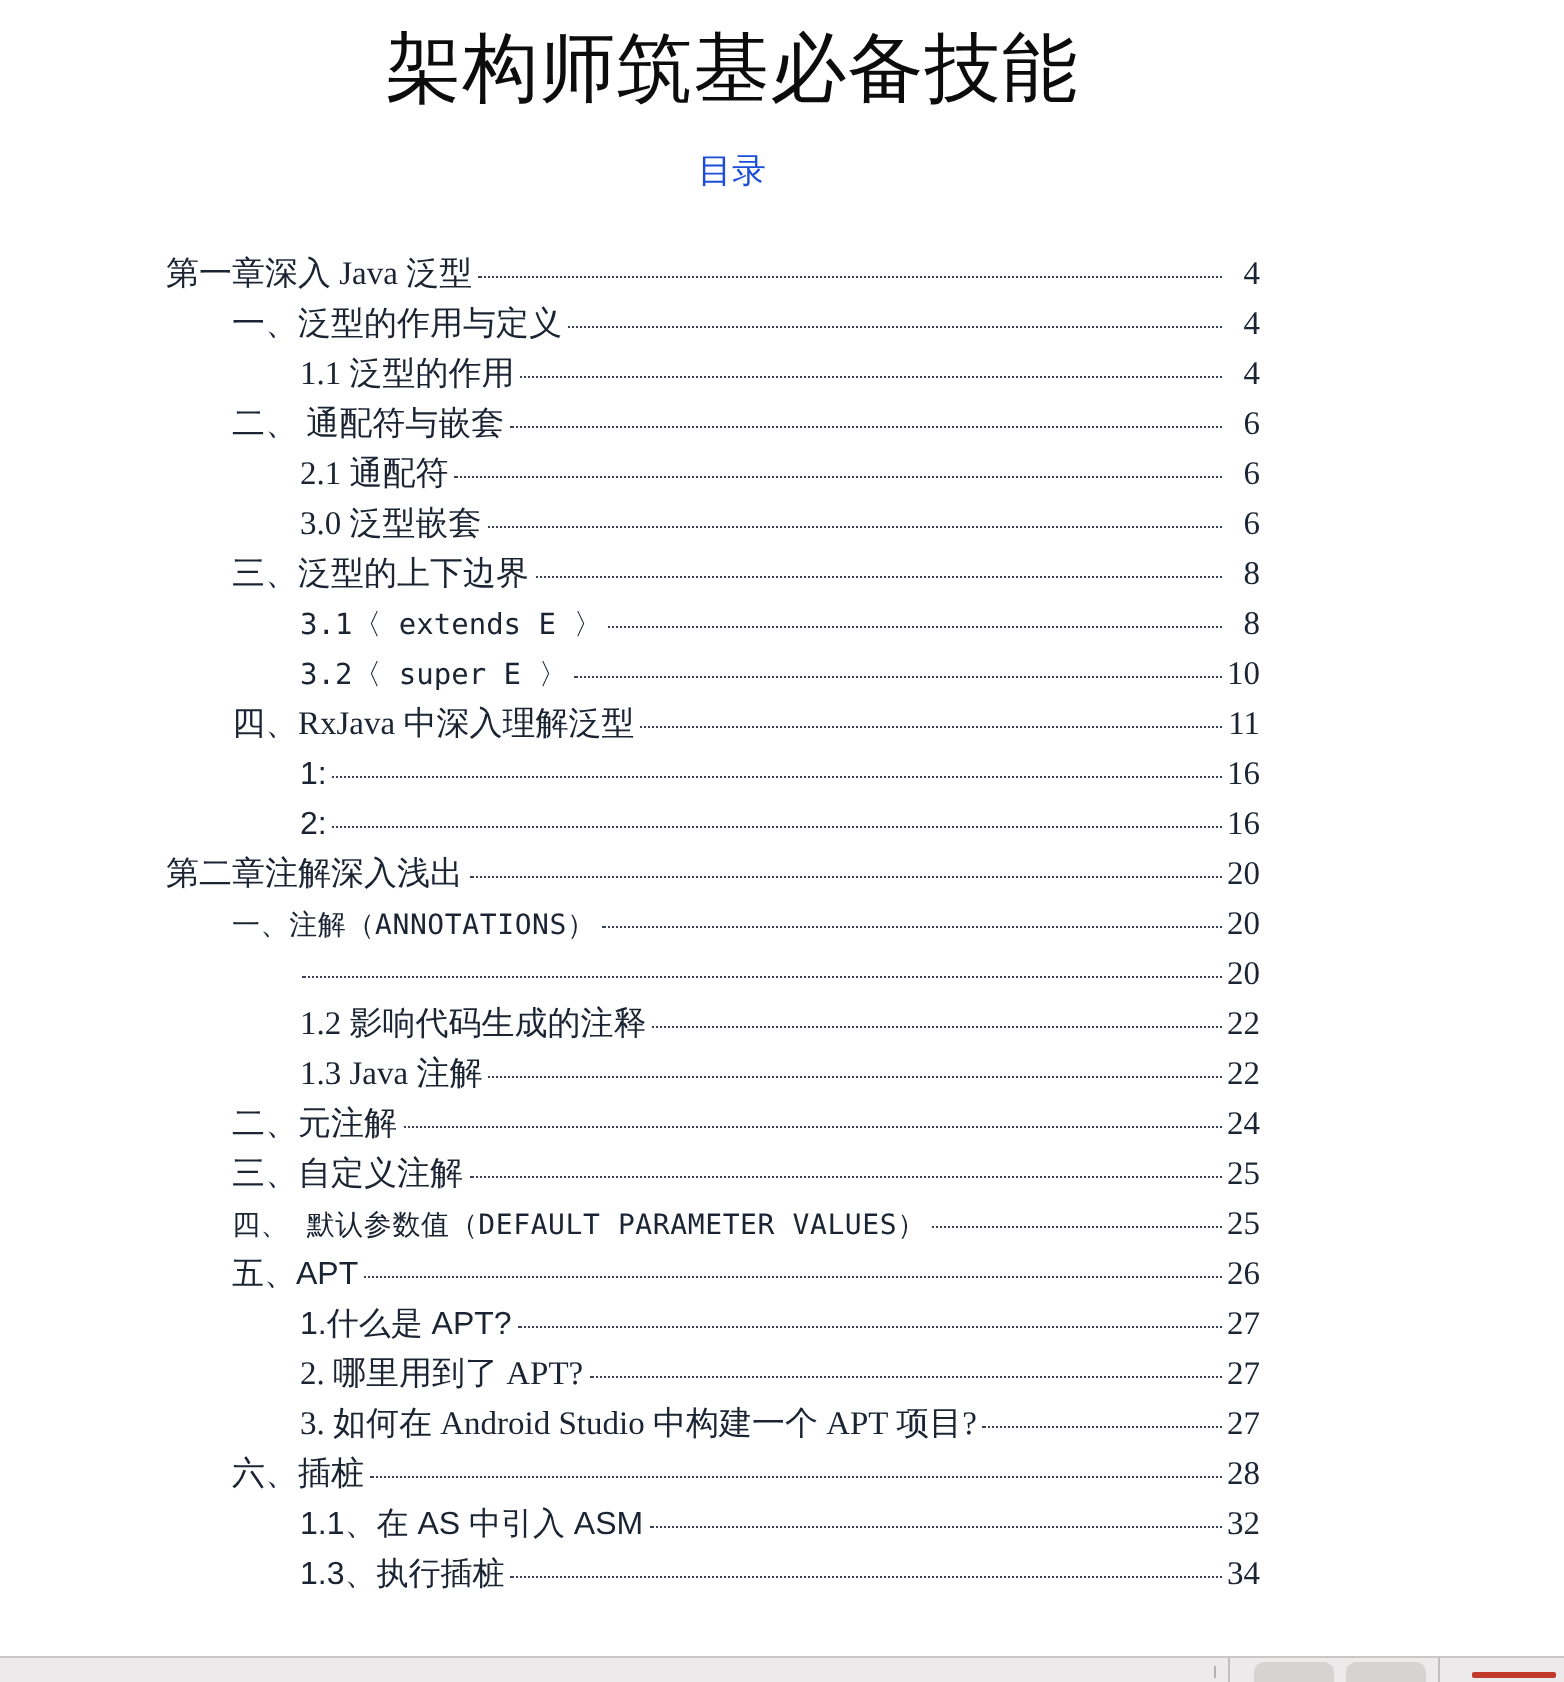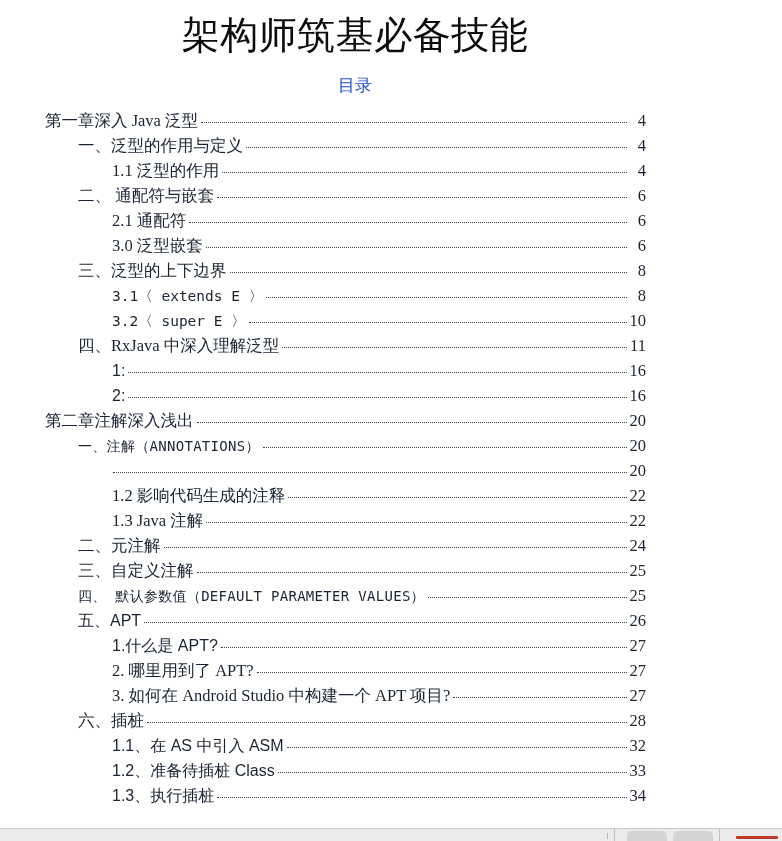--- a/index.html
+++ b/index.html
@@ -19,20 +19,21 @@
 
   
   .page {
     position: absolute;
     left: 0; top: 0;
     width: 710px;
     height: 828px;
     background: #ffffff;
     box-sizing: border-box;
     overflow: hidden;
+    padding-left: 22px;
   }
 
   
   .doc-title {
     margin: 0;
     padding-top: 9px;
     text-align: center;
     font-size: 38px;
     line-height: 52px;
     font-weight: 400;
@@ -45,21 +46,21 @@
     padding-top: 14px;
     text-align: center;
     font-size: 17px;
     line-height: 22px;
     font-weight: 400;
     color: #1d4ed8;
   }
 
   
   .toc {
-    margin: 0;
+    margin: 16px;
     padding: 11px 64px 0 45px;
     list-style: none;
   }
   .toc-entry {
     display: flex;
     align-items: baseline;
     width: 100%;
     box-sizing: border-box;
     height: 25px;
     line-height: 25px;
@@ -282,25 +283,20 @@
         <span class="toc-label f-serif">六、插桩</span>
         <span class="leader"></span>
         <span class="toc-page">28</span>
       </li>
       <li class="toc-entry lvl-2">
         <span class="toc-label f-sans">1.1、在 AS 中引入 ASM</span>
         <span class="leader"></span>
         <span class="toc-page">32</span>
       </li>
       <li class="toc-entry lvl-2">
-        <span class="toc-label f-sans">1.2、准备待插桩 Class</span>
-        <span class="leader"></span>
-        <span class="toc-page">33</span>
-      </li>
-      <li class="toc-entry lvl-2">
         <span class="toc-label f-sans">1.3、执行插桩</span>
         <span class="leader"></span>
         <span class="toc-page">34</span>
       </li>
     </ul>
 
 </div>
 
 <div class="chrome-bar">
   <div class="chrome-tick"></div>

